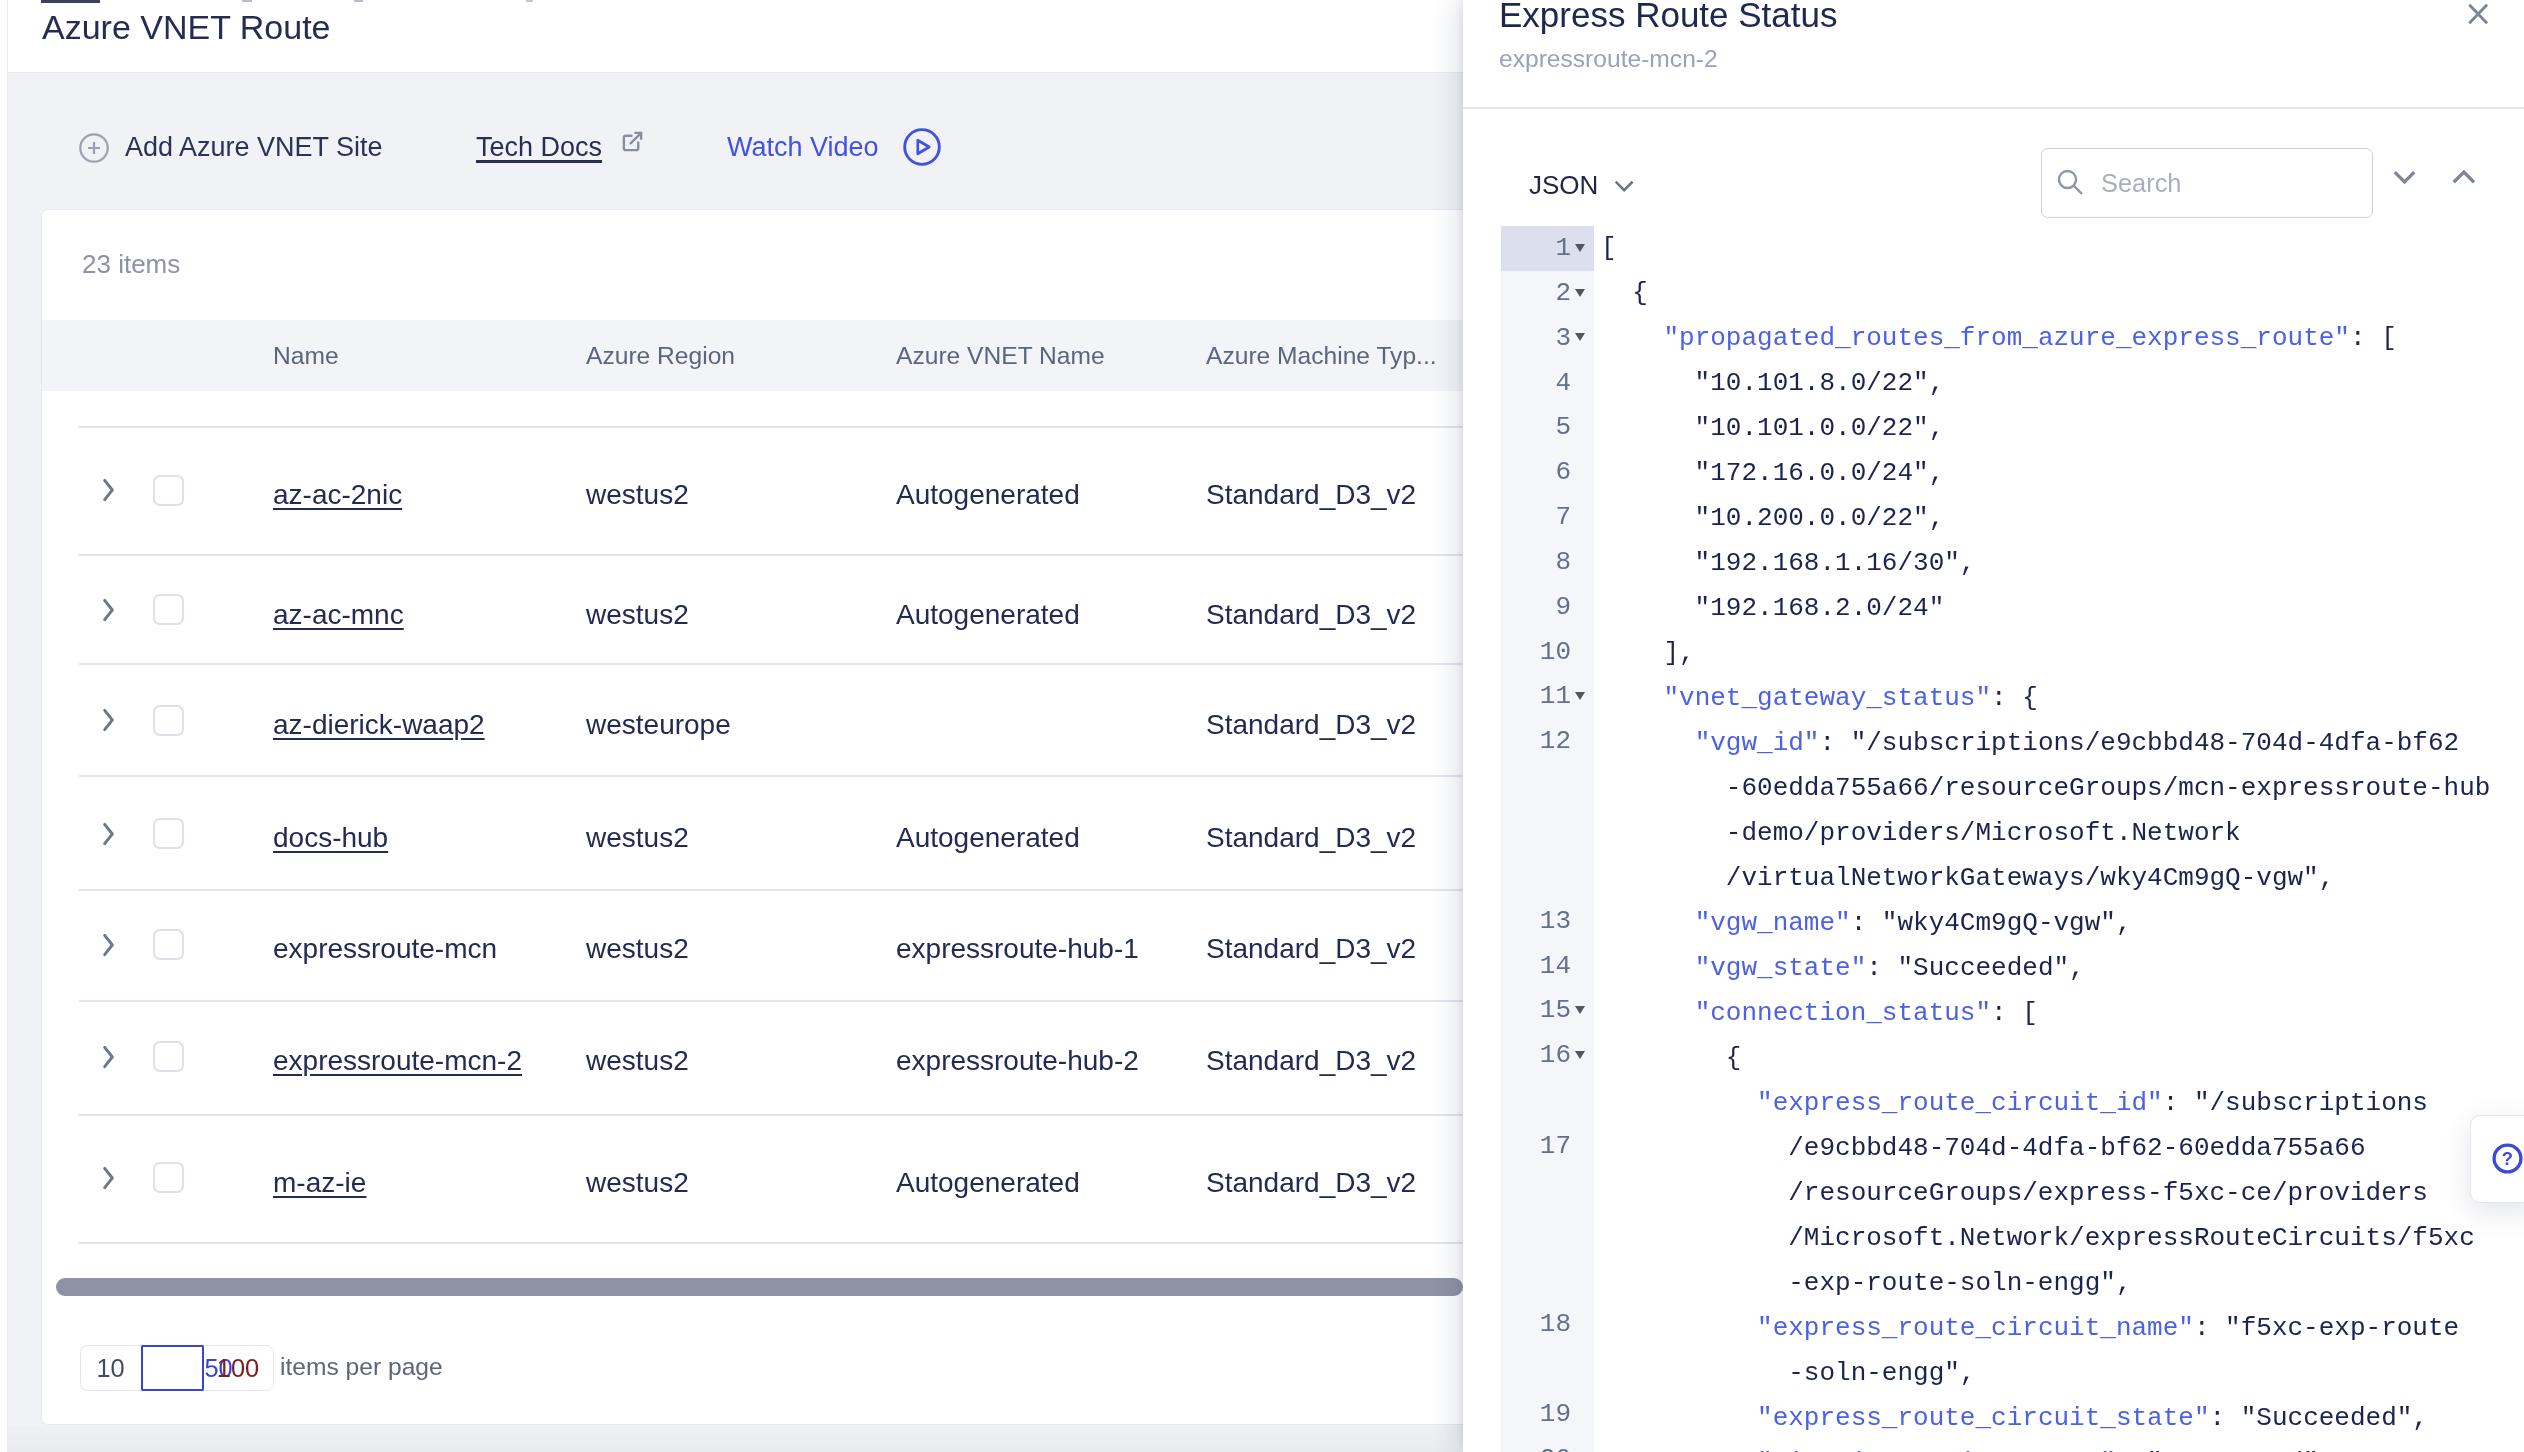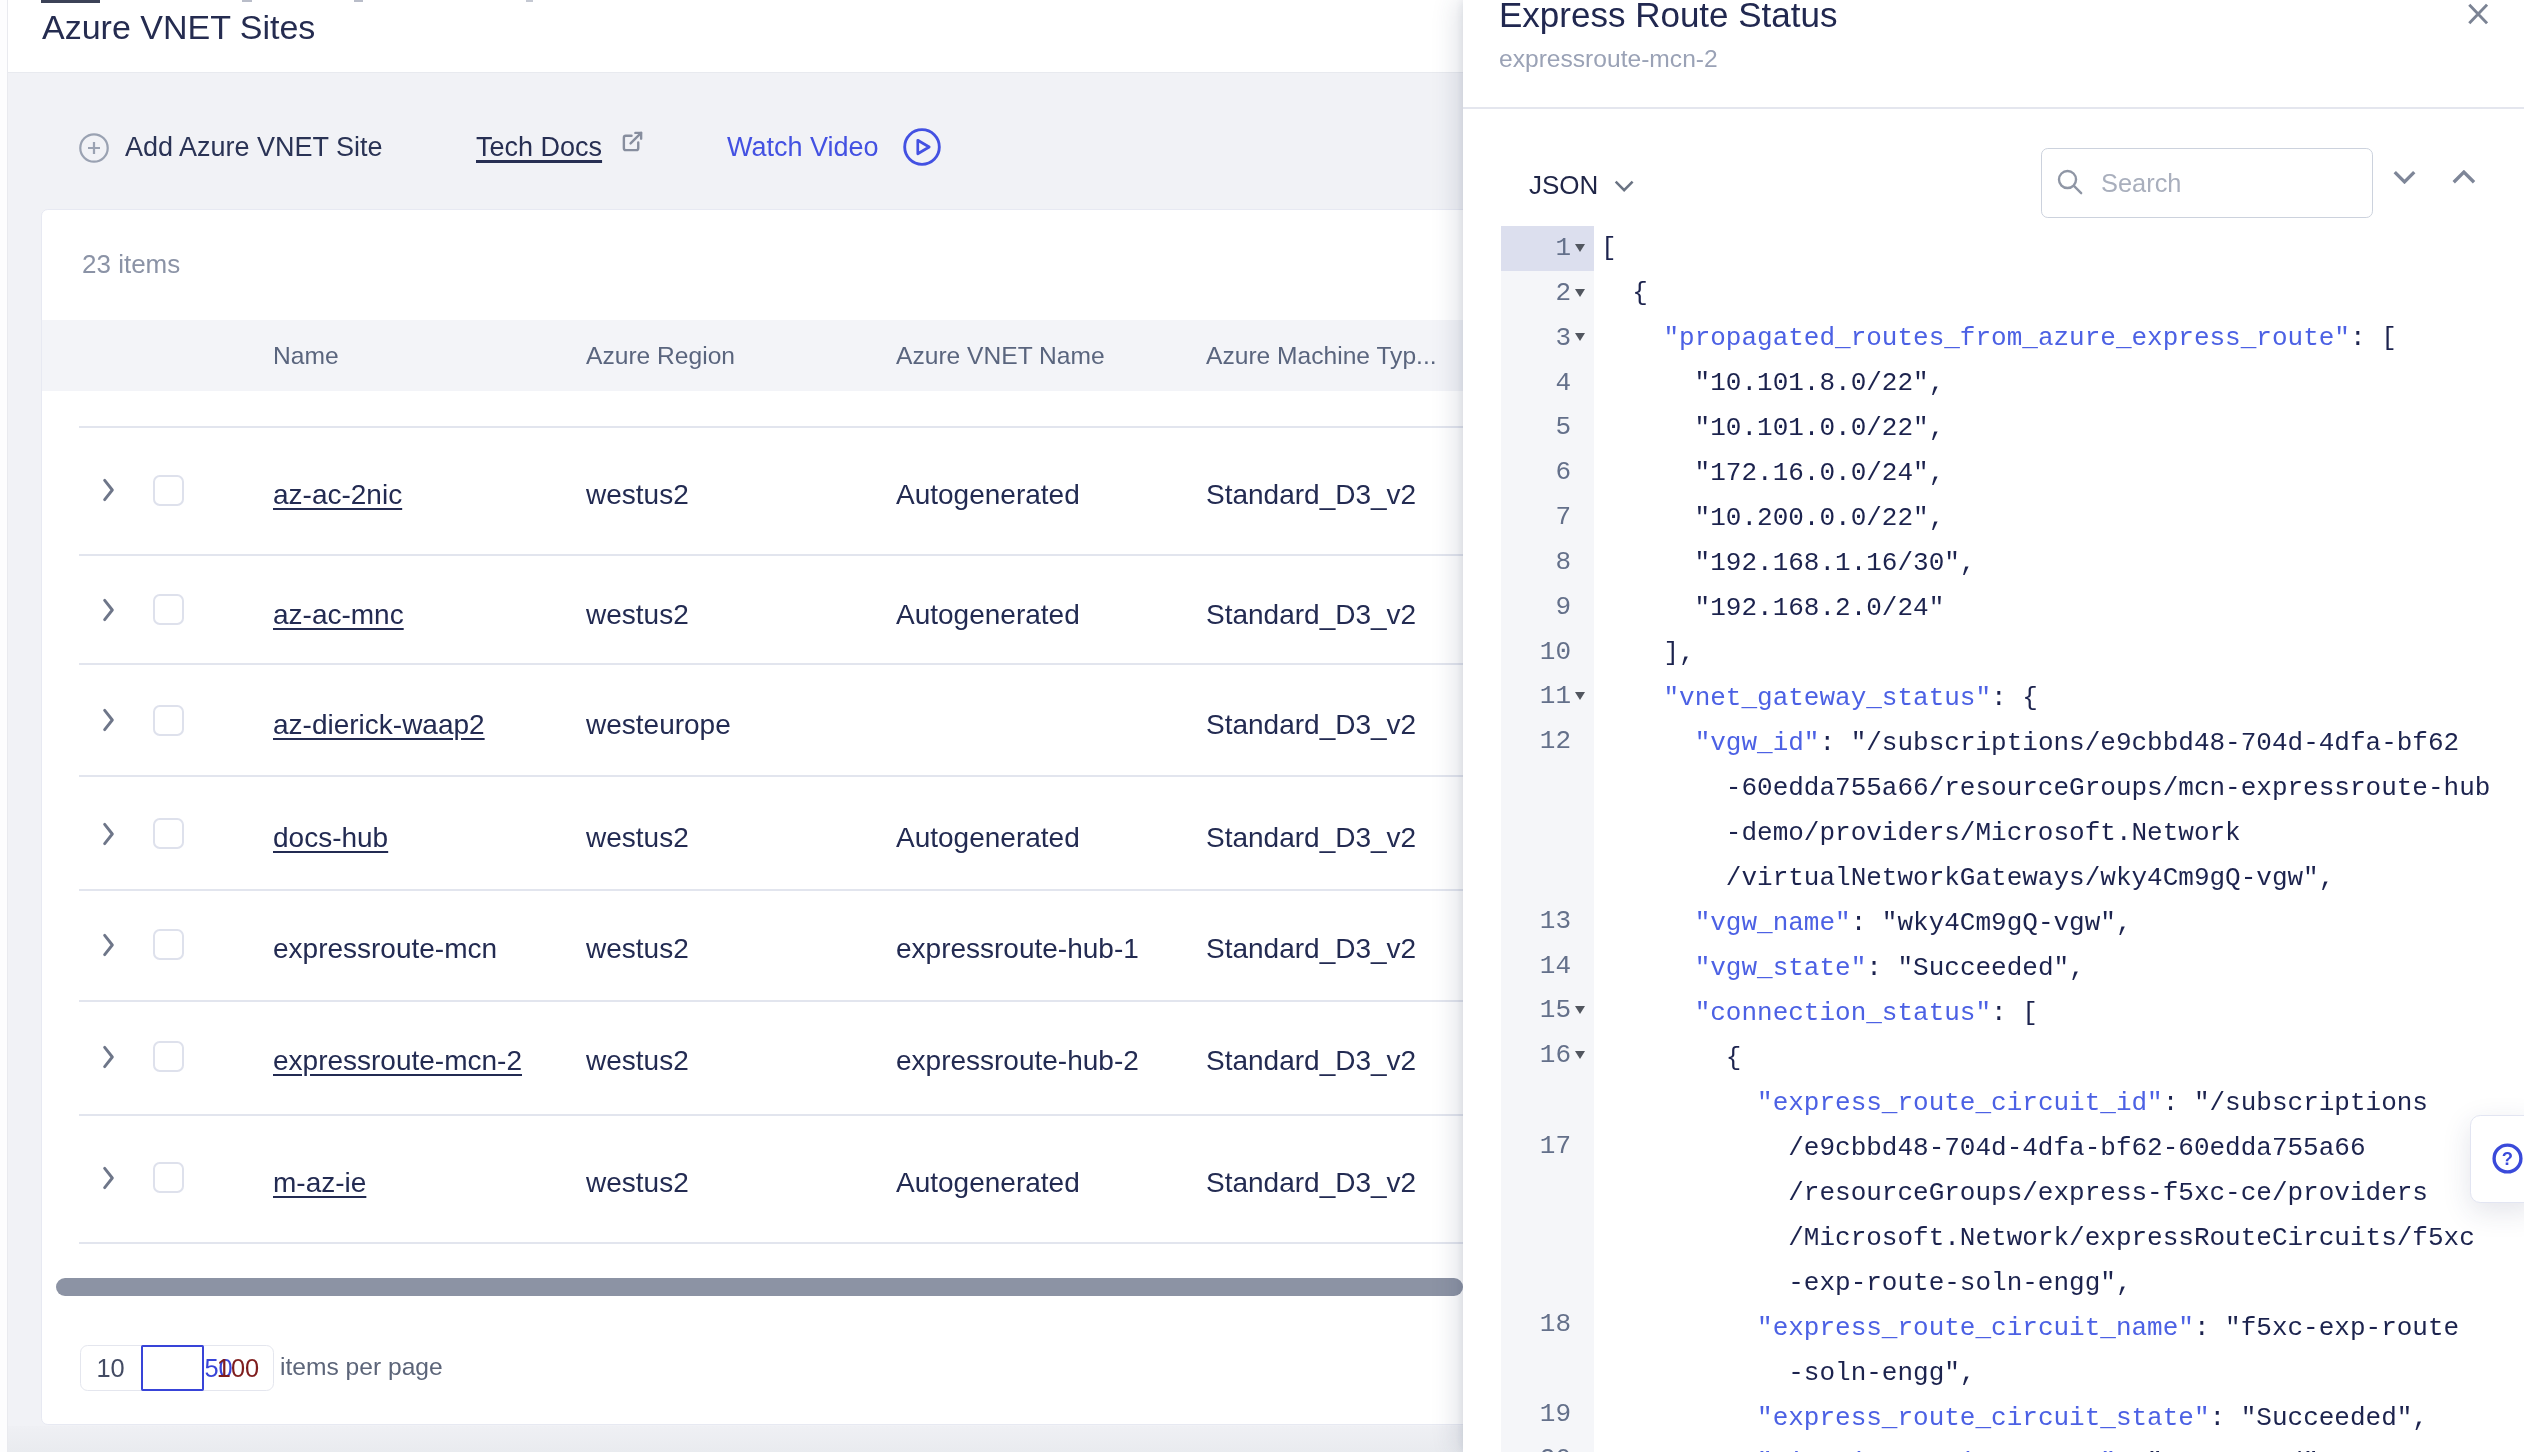--- a/index.html
+++ b/index.html
@@ -9,21 +9,21 @@
   .abs { position:absolute; }
 </style>
 </head>
 <body>
 <div id="root">
 
   <div class="abs" style="left:0;top:0;width:7.6px;height:1452px;background:#fdfdfe;border-right:1.7px solid #e9eaef;"></div>
 
   <div class="abs" style="left:7.6px;top:0;width:2517px;height:73px;background:#ffffff;border-bottom:1.7px solid #e8eaef;"></div>
   <div class="abs" style="left:41px;top:0;width:59px;height:2.5px;background:#3c4257;"></div>
-  <div class="abs" id="pgtitle" style="left:42px;top:8.5px;font-size:34px;color:#252c50;line-height:37px;">Azure VNET Sites</div>
+  <div class="abs" id="pgtitle" style="left:42px;top:8.5px;font-size:34px;color:#252c50;line-height:37px;">Azure VNET Route</div>
 
   <div class="abs" style="left:242px;top:0;width:10.2px;height:1.7px;background:#b9bdc9;"></div>
   <div class="abs" style="left:354px;top:0;width:8.5px;height:1.7px;background:#b9bdc9;"></div>
   <div class="abs" style="left:526px;top:0;width:6.8px;height:1.7px;background:#c4c8d2;"></div>
 
   <svg class="abs" style="left:79px;top:133px;" width="30" height="30" viewBox="0 0 35 35" fill="none">
     <circle cx="17.5" cy="17.5" r="16" stroke="#9aa2b2" stroke-width="2.6"></circle>
     <path d="M17.5 10.5 V24.5 M10.5 17.5 H24.5" stroke="#9aa2b2" stroke-width="2.6"></path>
   </svg>
   <div class="abs" style="left:125px;top:132px;font-size:27px;color:#2a3355;font-weight:400;line-height:30.5px;">Add Azure VNET Site</div>

